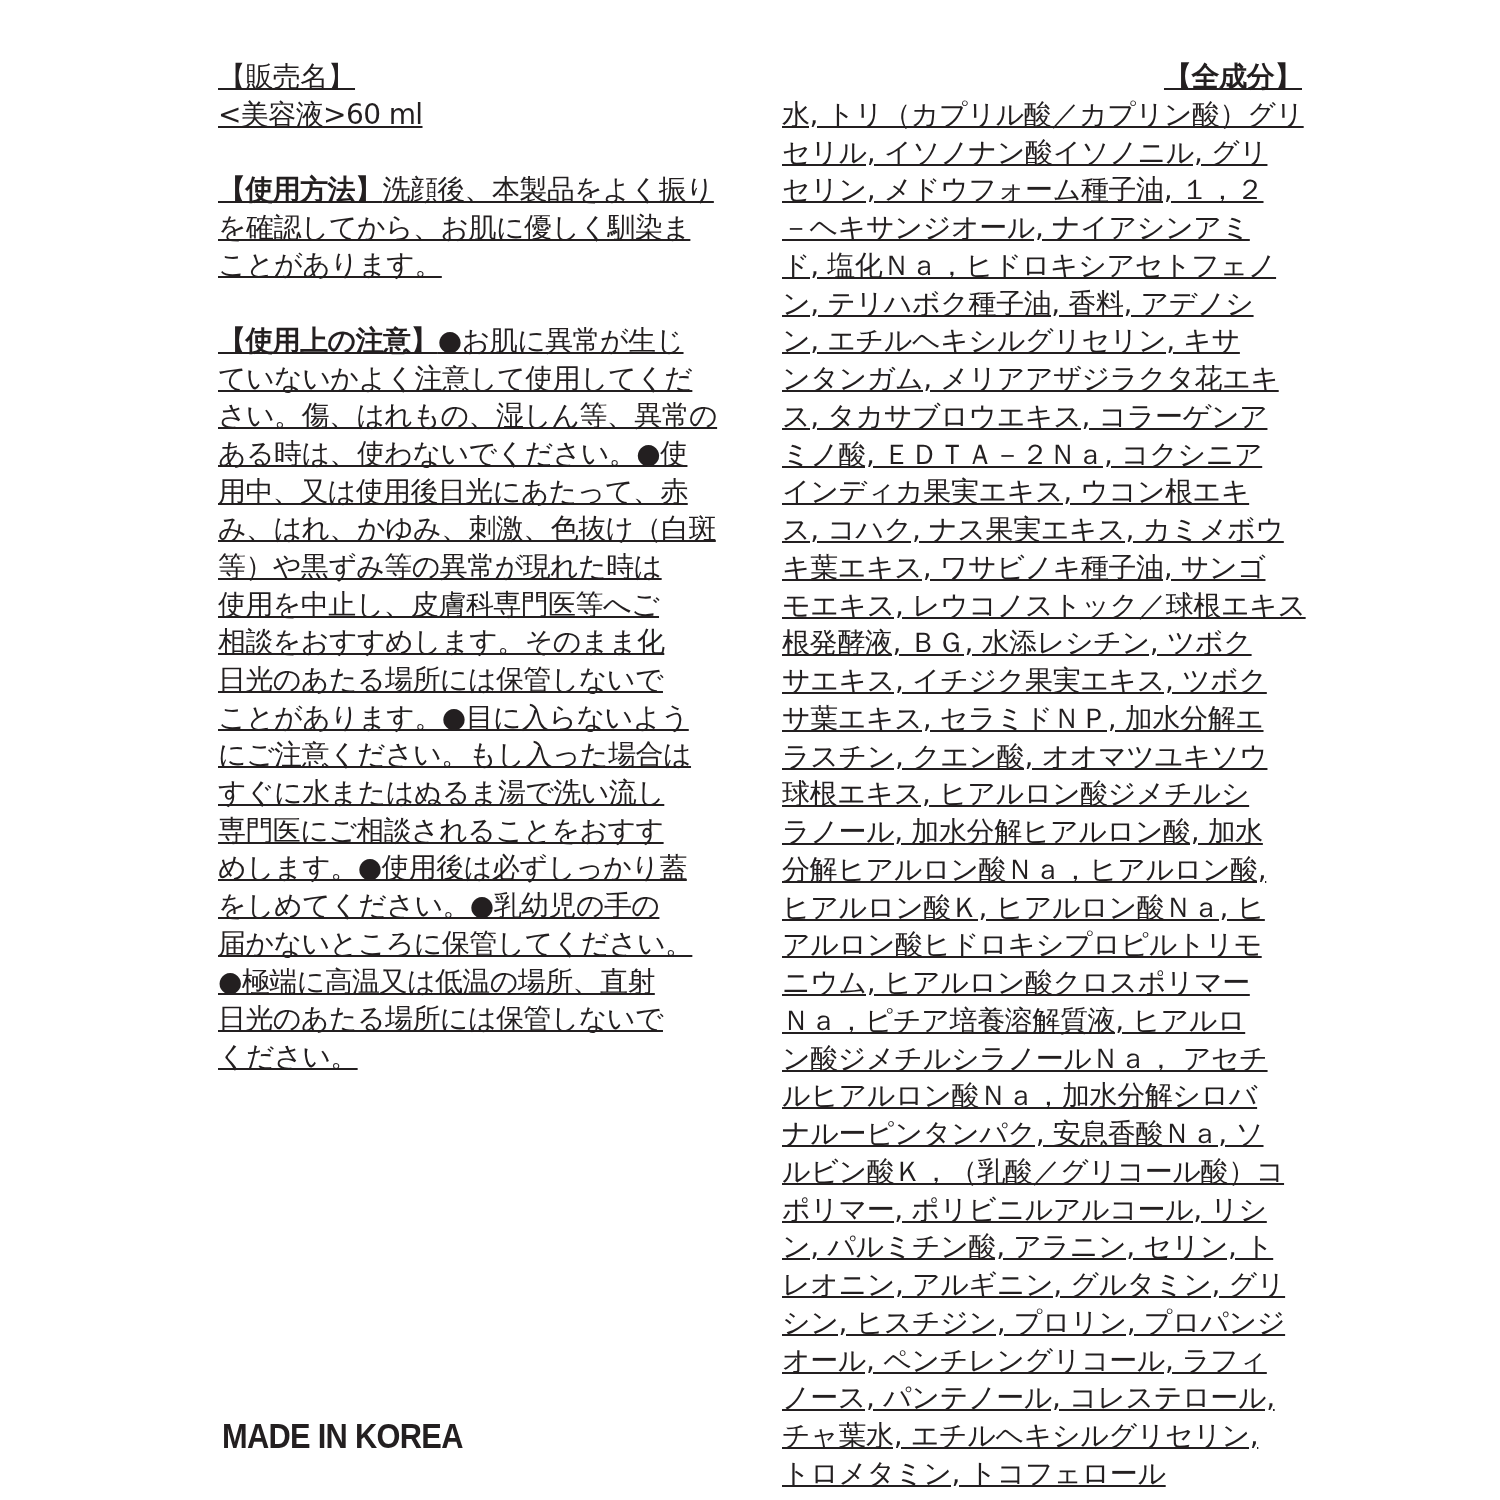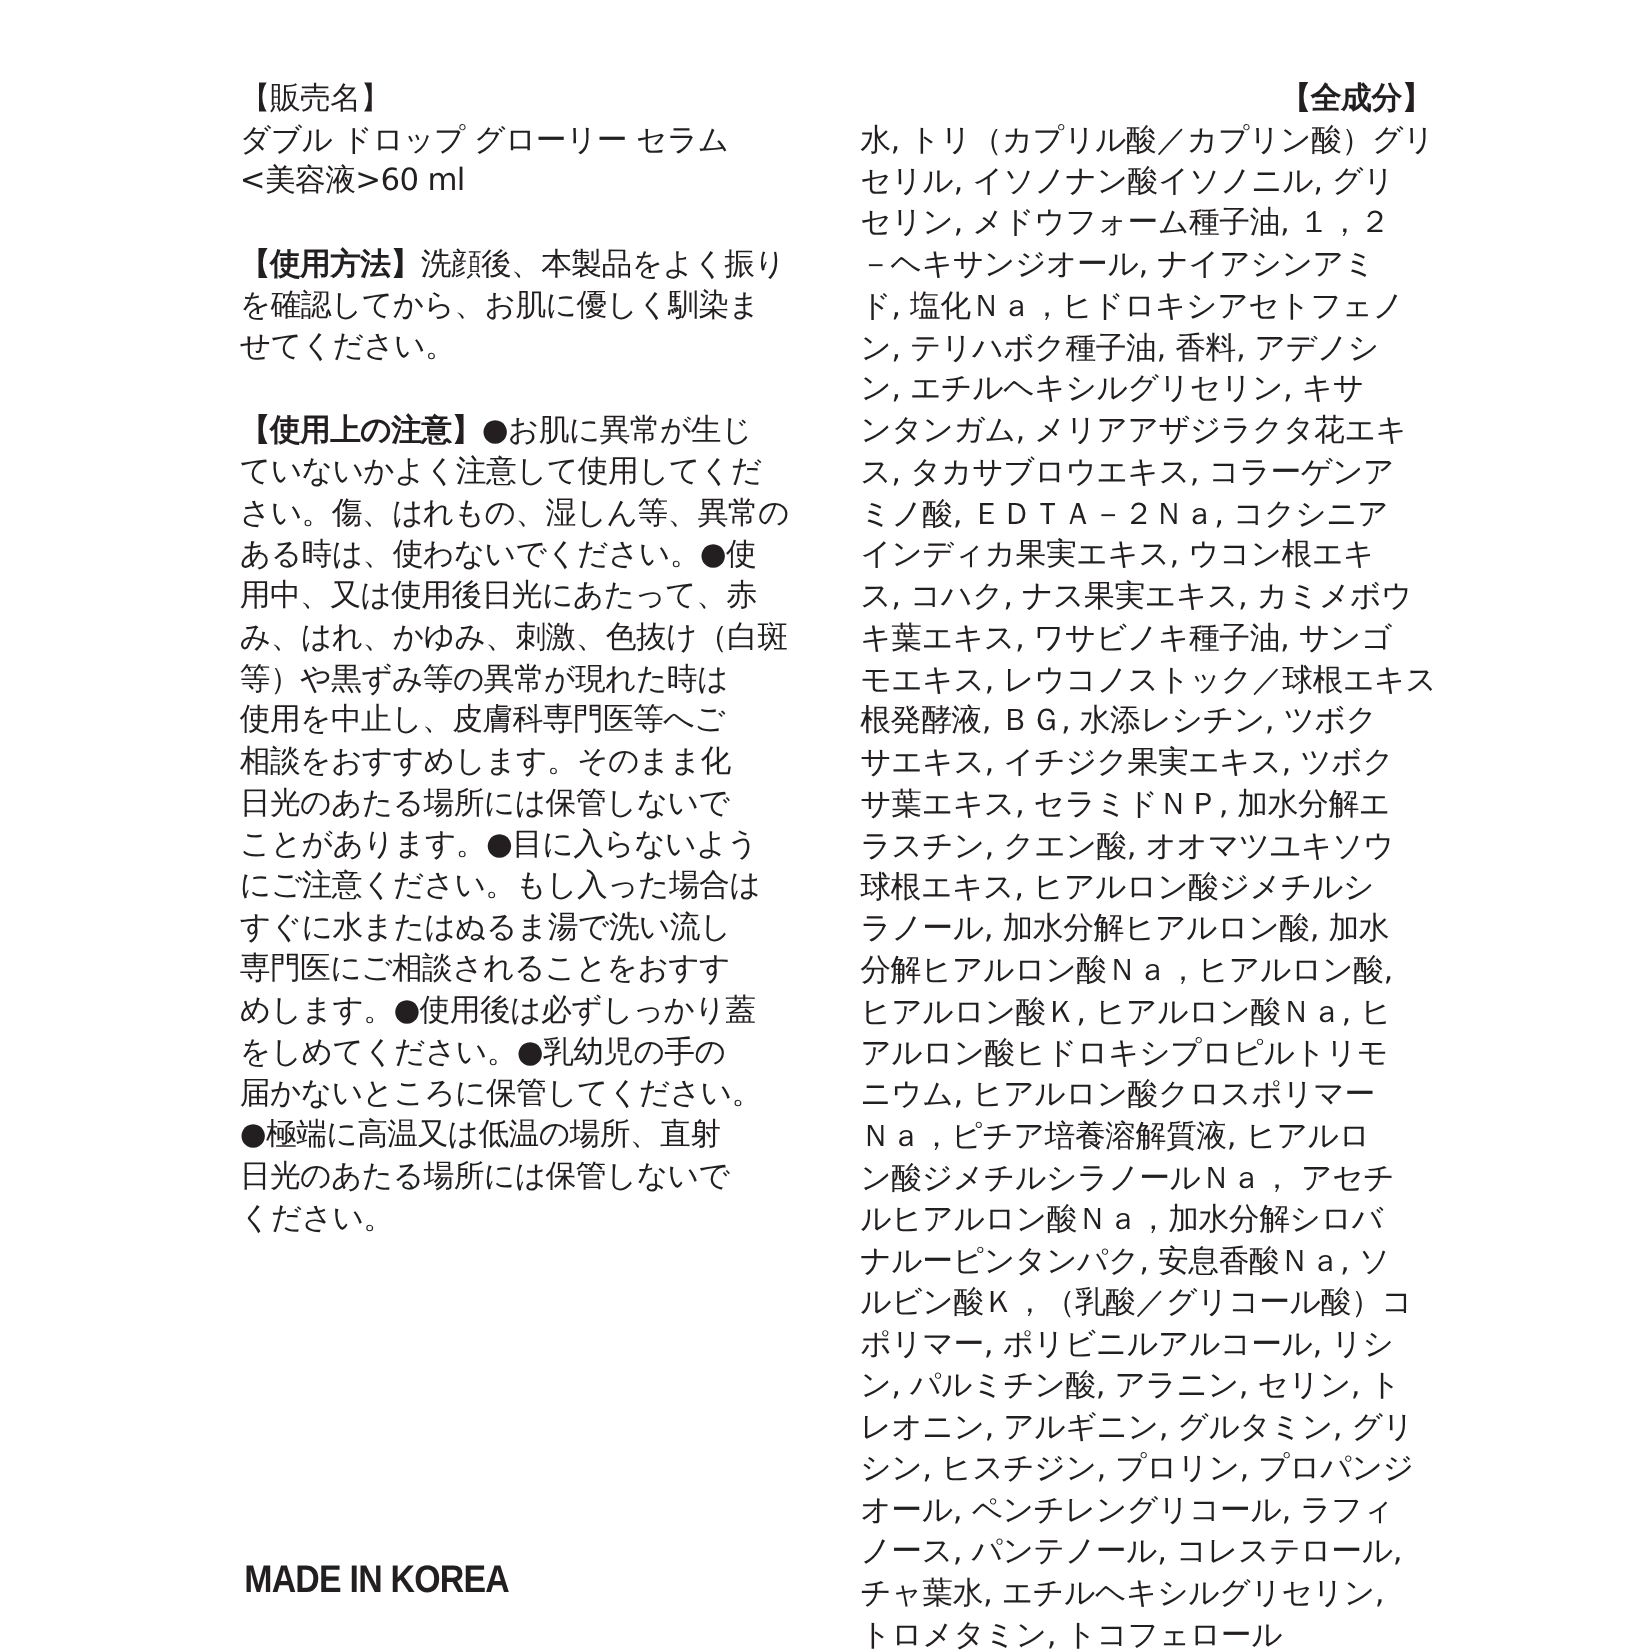--- a/index.html
+++ b/index.html
@@ -10,21 +10,22 @@
     body {
       width: 1500px;
       height: 1500px;
       position: relative;
       overflow: hidden;
       color: #231f20;
       font-family: "DejaVu Sans", "Liberation Sans", sans-serif;
     }
     .column {
       position: absolute;
-      top: 70px;
+      top: 58px;
+      text-decoration: underline;
     }
     .col-left {
       left: 218px;
       width: 500px;
     }
     .col-right {
       left: 782px;
       width: 520px;
     }
     .line {
@@ -62,30 +63,29 @@
       transform-origin: left center;
     }
   </style>
 </head>
 <body>
 
 <div class="column col-left">
 
   <section>
     <span class="line">【販売名】</span>
-    <span class="line">ダブル ドロップ グローリー セラム</span>
     <span class="line">&lt;美容液&gt;60 ml</span>
   </section>
 
   <span class="gap"></span>
 
   <section>
     <span class="line"><span class="bold">【使用方法】</span><span>洗顔後、本製品をよく振り</span></span>
     <span class="line">を確認してから、お肌に優しく馴染ま</span>
-    <span class="line">せてください。</span>
+    <span class="line">ことがあります。</span>
   </section>
 
   <span class="gap"></span>
 
   <section>
     <span class="line"><span class="bold">【使用上の注意】</span><span>●お肌に異常が生じ</span></span>
     <span class="line">ていないかよく注意して使用してくだ</span>
     <span class="line">さい。傷、はれもの、湿しん等、異常の</span>
     <span class="line">ある時は、使わないでください。●使</span>
     <span class="line">用中、又は使用後日光にあたって、赤</span>

